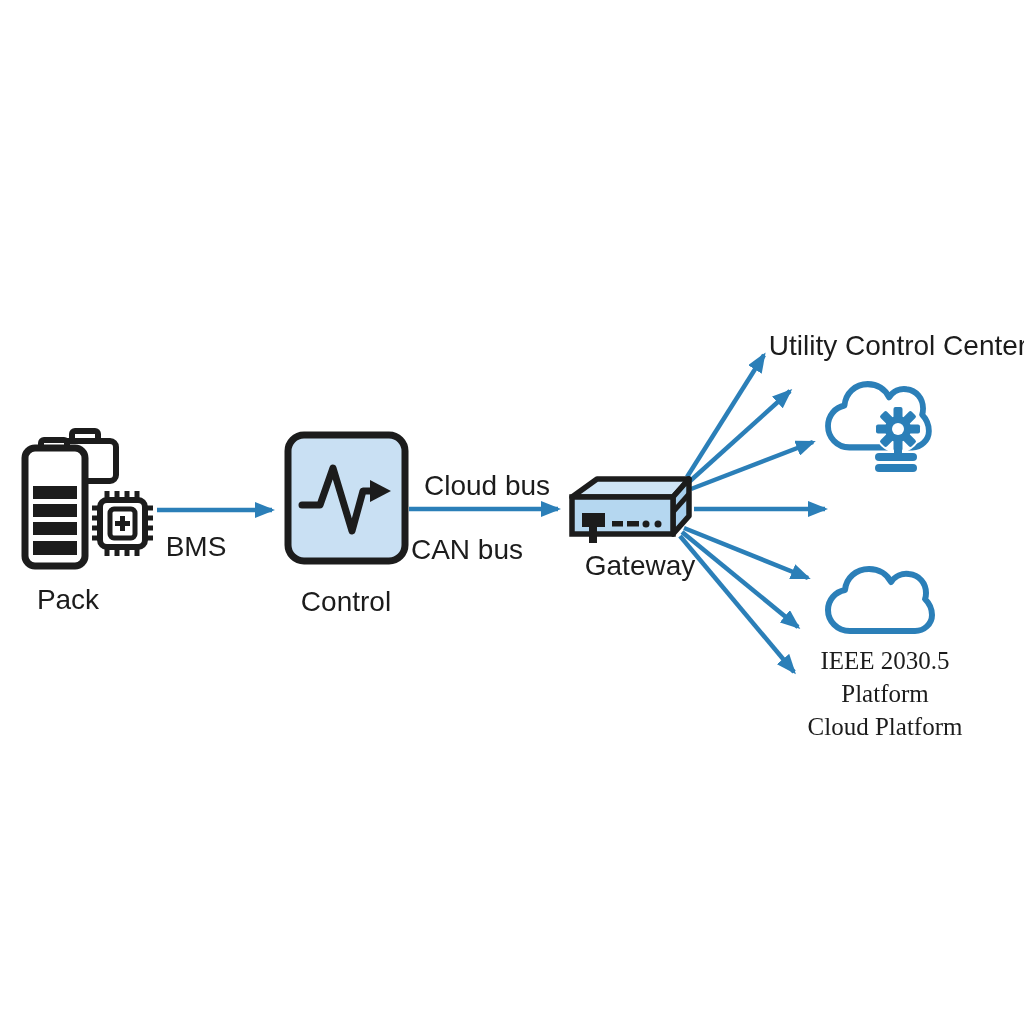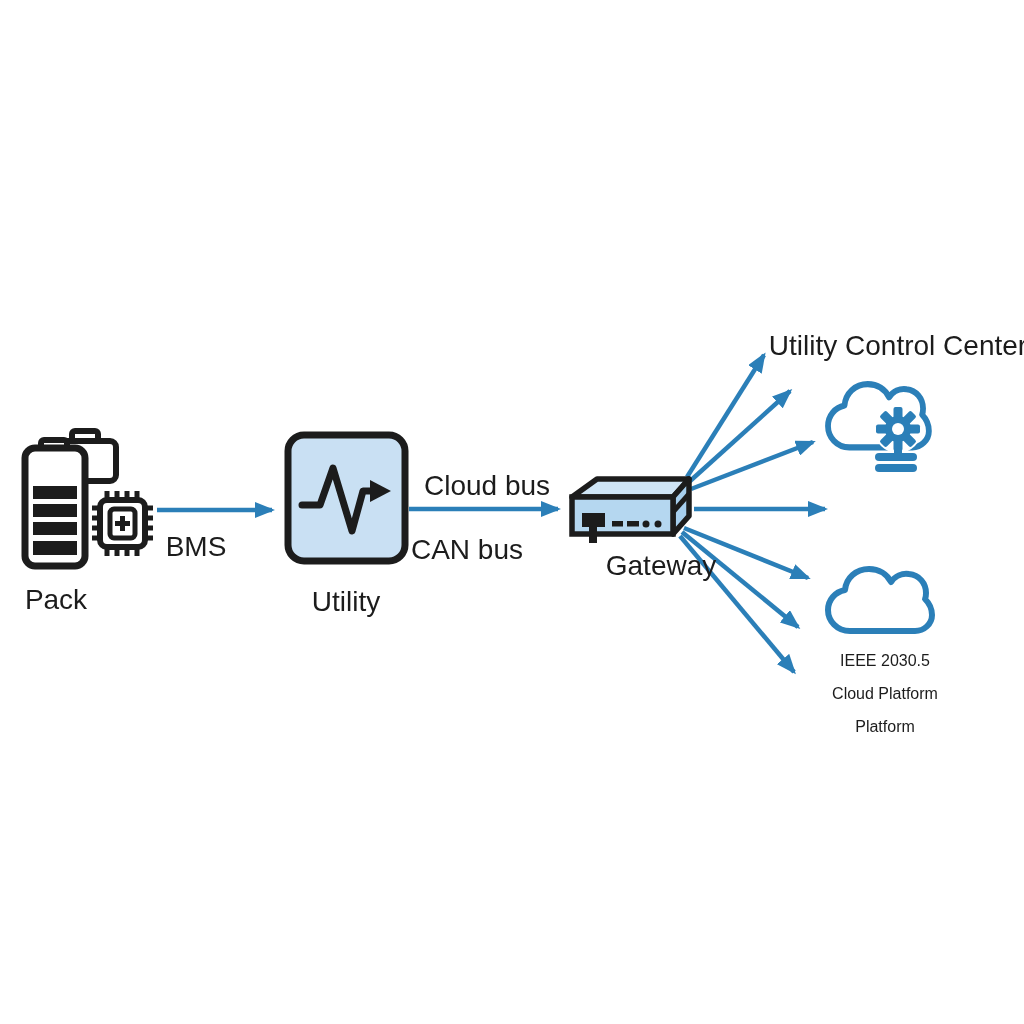--- a/index.html
+++ b/index.html
@@ -11,22 +11,22 @@
   }
   .diagram-svg{position:absolute;left:0;top:0;width:1024px;height:1024px;}
   .label{
     position:absolute;transform:translateX(-50%);
     color:var(--ink,#1c1c1c);
     font-size:28px;font-weight:500;line-height:1.15;
     white-space:nowrap;text-align:center;
   }
   .label-block{position:absolute;transform:translateX(-50%);text-align:center;}
   .label-block .line{
-    color:var(--ink,#1c1c1c);font-size:16px;font-weight:500;
-    line-height:33px;white-space:nowrap;
+    color:var(--ink,#1c1c1c);font-size:25px;font-weight:500;
+    line-height:33px;white-space:nowrap;font-family:Liberation Serif, serif;
   }
   
   .ink-s{stroke:var(--ink,#1c1c1c);}
   .ink-f{fill:var(--ink,#1c1c1c);}
   .accent-s{stroke:var(--accent,#2b7fb8);}
   .accent-f{fill:var(--accent,#2b7fb8);}
   .white-f{fill:#ffffff;}
   .no-f{fill:none;}
   .inv-f{fill:var(--inverter-fill,#c9e0f3);}
   .gw-top-f{fill:var(--gateway-top,#cfe5f6);}
@@ -128,33 +128,33 @@
       </g>
     </g>
 
     <g>
       <path transform="translate(828,565)" d="M22,66 C9,66 0,56 0,45 C0,35 7,27 17,25 C18,13 28,4 41,4 C51,4 59,9 63,17
                C67,11 74,8 81,9 C91,10 98,18 98,28 C98,30 98,32 97,34 C101,38 104,44 104,50
                C104,59 96,66 87,66 Z" class="accent-s white-f" stroke-width="6" stroke-linejoin="round"></path>
     </g>
   </svg>
 
-  <div class="label" style="left:56px;top:584px">Pack</div>
+  <div class="label" style="left:68px;top:584px">Pack</div>
 
   <div class="label" style="left:196px;top:531px">BMS</div>
 
-  <div class="label" style="left:346px;top:586px">Utility</div>
+  <div class="label" style="left:346px;top:586px">Control</div>
 
   <div class="label" style="left:487px;top:470px">Cloud bus</div>
 
   <div class="label" style="left:467px;top:534px">CAN bus</div>
 
-  <div class="label" style="left:661px;top:550px">Gateway</div>
+  <div class="label" style="left:640px;top:550px">Gateway</div>
 
   <div class="label" style="left:898px;top:330px">Utility Control Center</div>
 
   <div class="label-block" style="left:885px;top:644px">
     <div class="line">IEEE 2030.5</div>
+    <div class="line">Platform</div>
     <div class="line">Cloud Platform</div>
-    <div class="line">Platform</div>
   </div>
 
 </div>
 
 </body></html>

